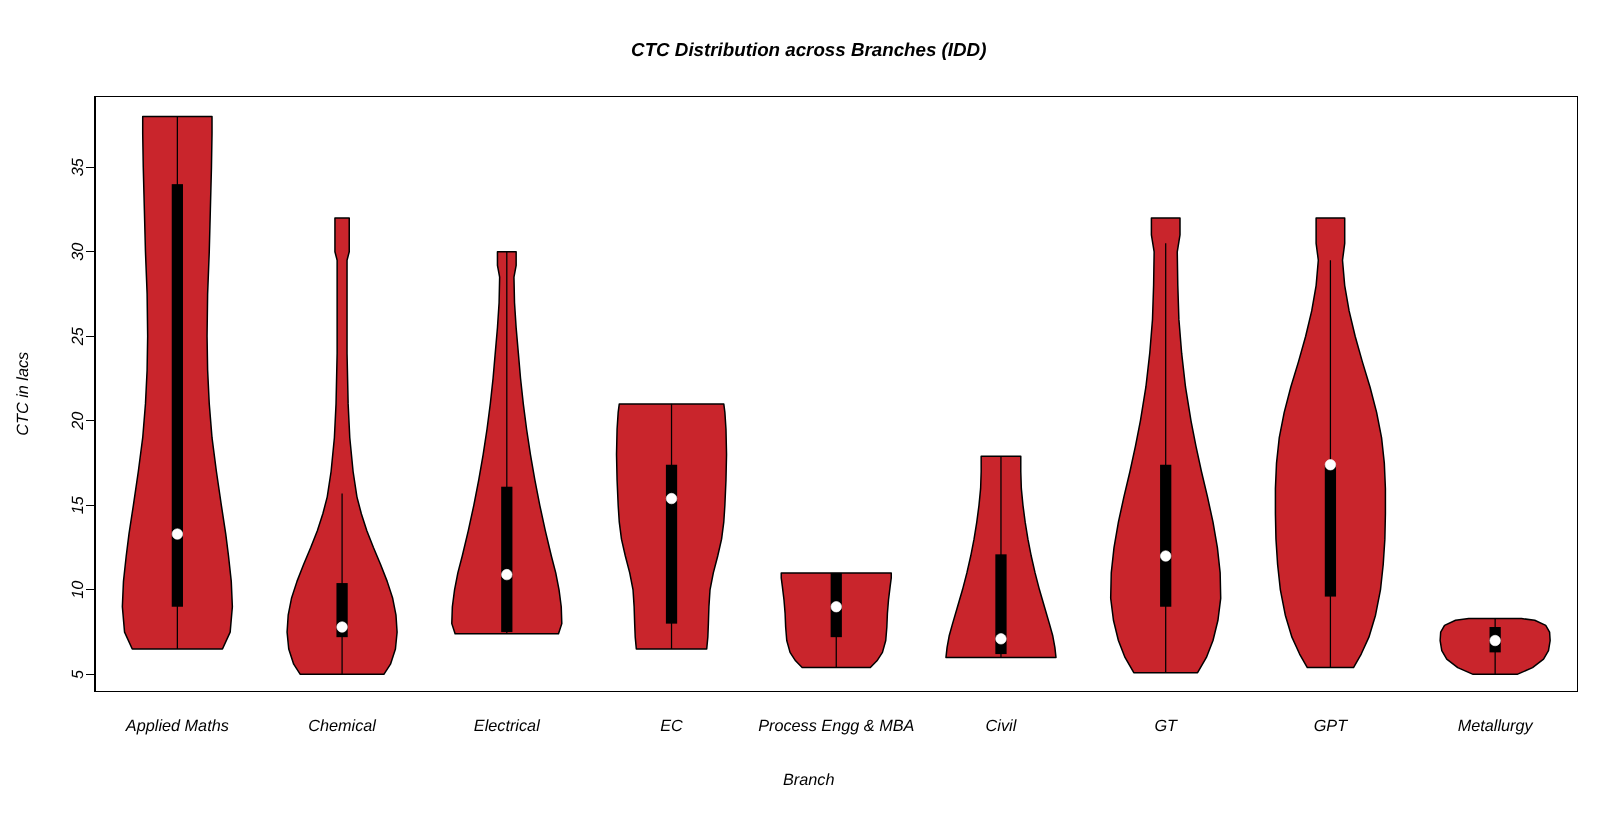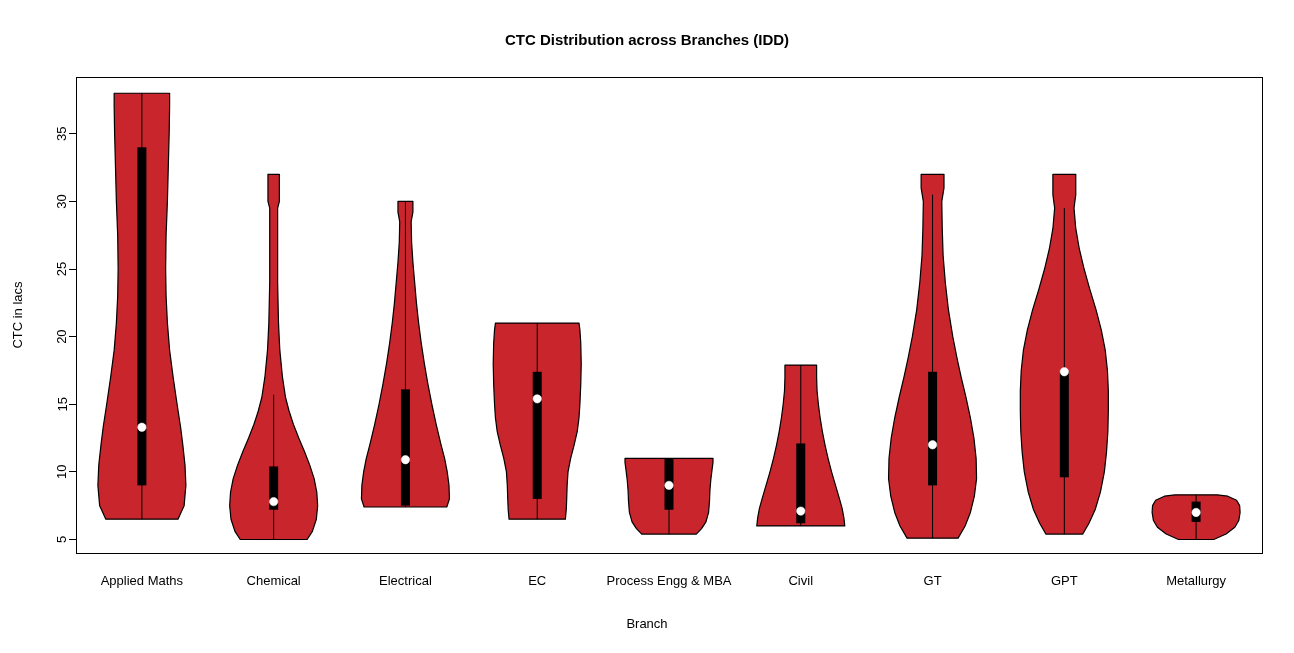--- a/index.html
+++ b/index.html
@@ -10,20 +10,21 @@
   body {
     width: 1294px;
     height: 653px;
     font-family: "Liberation Sans", sans-serif;
     overflow: hidden;
   }
   #plot-root {
     position: relative;
     width: 1294px;
     height: 492px;
+    font-style: italic;
   }
   svg.plot-svg {
     display: block;
     width: 1294px;
     height: 653px;
   }
   .chart-title {
     font-family: "Liberation Sans", sans-serif;
     font-size: 15px;
     font-weight: bold;

